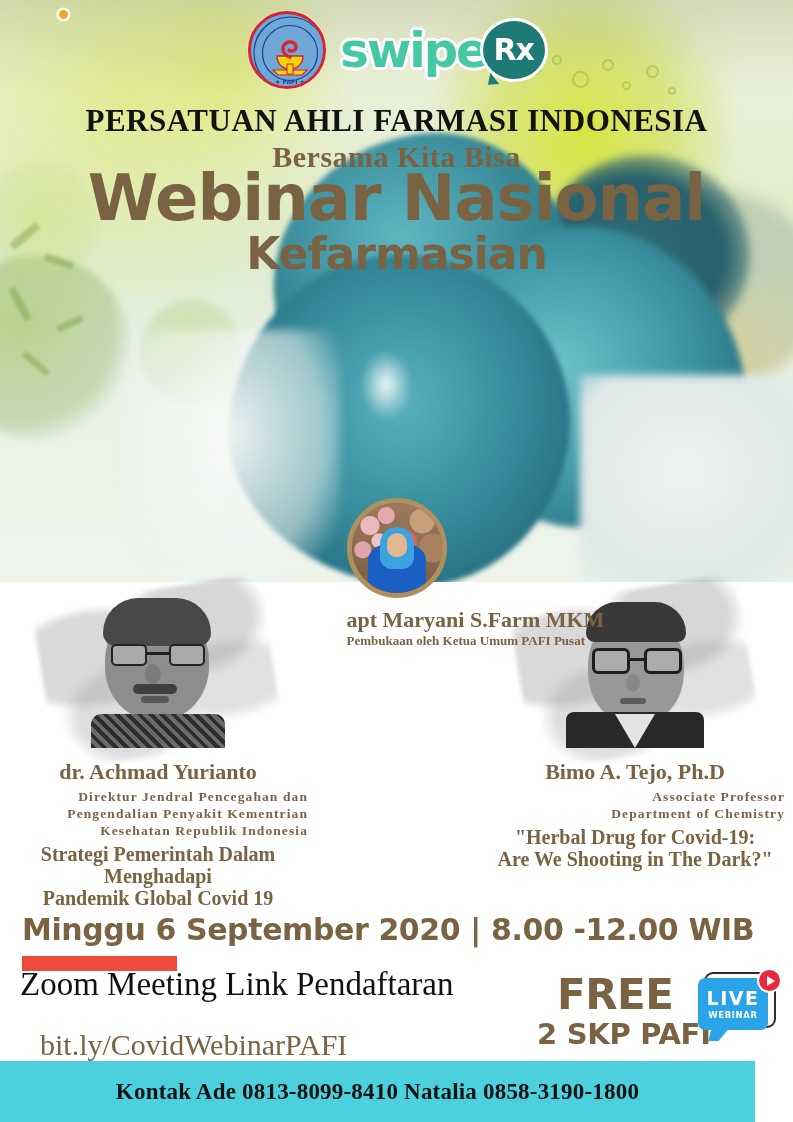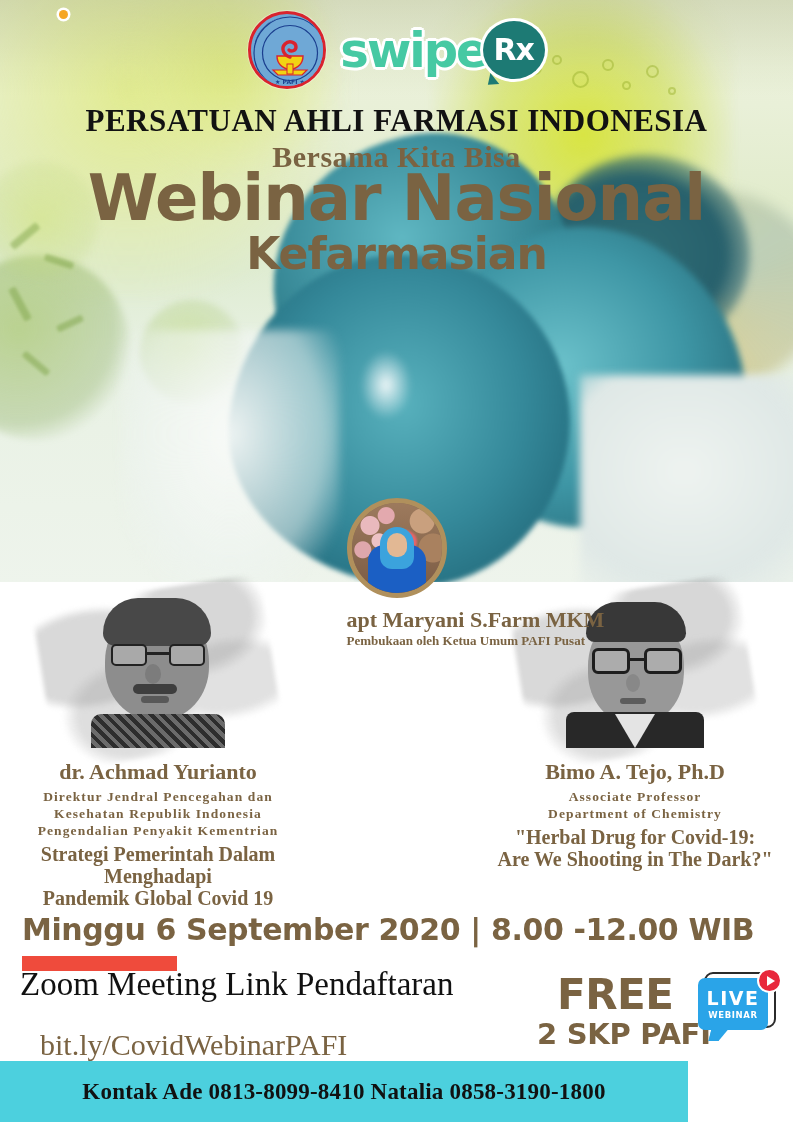--- a/index.html
+++ b/index.html
@@ -278,21 +278,21 @@
   .faceB .mouth { position:absolute; left:54px; top:102px; width:26px; height:6px; border-radius:4px; background:#5f5c59; }
   .faceB .suit { position:absolute; left:0; bottom:0; width:138px; height:36px; background:#2a2827; border-radius:8px 8px 0 0; }
   .faceB .shirt { position:absolute; left:50%; bottom:0; transform:translateX(-50%); width:40px; height:34px; background:#e6e4e1; clip-path:polygon(50% 100%,0 0,100% 0); }
 
   .spk-name {
     font-family:"Liberation Serif", serif; font-weight:bold;
     font-size:22px; color:#7a6342; margin-top:4px;
   }
   .spk-role {
     font-family:"Liberation Serif", serif; font-weight:bold;
-    font-size:13.5px; color:#7a6342; letter-spacing:1.1px; line-height:1.25; margin-top:4px;
+    font-size:13.5px; color:#7a6342; letter-spacing:1.1px; line-height:1.25; margin-top:4px;text-align:right;
   }
   .spk-topic {
     font-family:"Liberation Serif", serif; font-weight:bold;
     font-size:20px; color:#7a6342; line-height:1.12; margin-top:3px;
   }
 
   
   .date-line {
     position:absolute; left:22px; top:912px; z-index:13;
     font-family:"DejaVu Sans", sans-serif; font-weight:bold;
@@ -353,21 +353,21 @@
     display:flex; align-items:center; justify-content:center;
   }
   .lb-play i {
     display:block; width:0;height:0;
     border-left:8px solid #fff; border-top:5px solid transparent; border-bottom:5px solid transparent;
     margin-left:3px;
   }
 
   
   .footer {
-    position:absolute; left:0; top:1061px; width:688px; height:61px;
+    position:absolute; left:0; top:1061px; width:755px; height:61px;
     background:#4cd0de; display:flex; align-items:center; justify-content:center;
   }
   .footer-text {
     font-family:"Liberation Serif", serif; font-weight:bold;
     font-size:23px; color:#111; letter-spacing:.2px;
   }
 </style>
 </head>
 <body>
 
@@ -471,22 +471,22 @@
           <div class="nose"></div>
           <div class="moust"></div>
           <div class="mouth"></div>
           <div class="batik"></div>
         </div>
       </div>
     </div>
     <div class="spk-name">dr. Achmad Yurianto</div>
     <div class="spk-role">
       <div>Direktur Jendral Pencegahan dan</div>
+      <div>Pengendalian Penyakit Kementrian</div>
       <div>Kesehatan Republik Indonesia</div>
-      <div>Pengendalian Penyakit Kementrian</div>
     </div>
     <div class="spk-topic">
       <div>Strategi Pemerintah Dalam Menghadapi</div>
       <div>Pandemik Global Covid  19</div>
     </div>
   </div>
 
   <div class="spk-right">
     <div class="photo-wrap">
       <div class="brush"></div>

